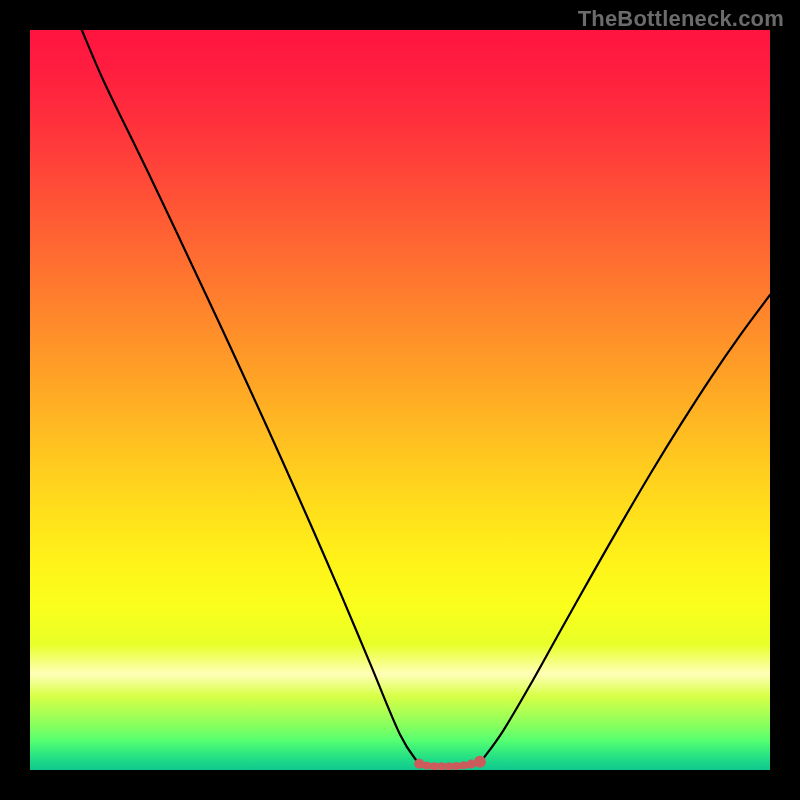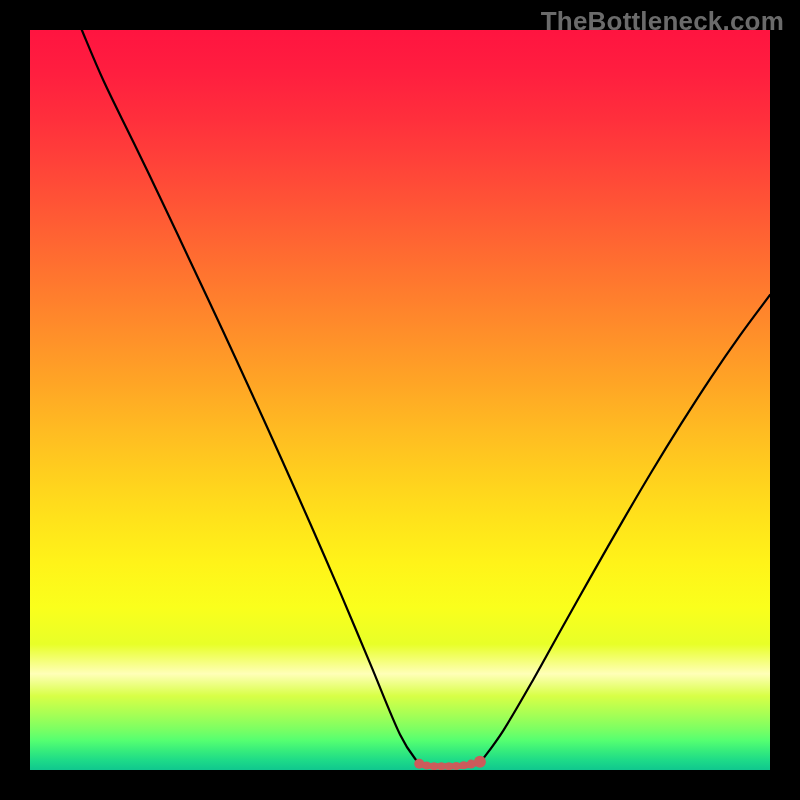--- a/index.html
+++ b/index.html
@@ -22,21 +22,21 @@
     top: 30px;
     width: 740px;
     height: 740px;
     overflow: hidden;
   }
   .watermark {
     position: absolute;
     top: 6px;
     right: 16px;
     font-family: Arial, Helvetica, sans-serif;
-    font-size: 26px;
+    font-size: 22px;
     font-weight: 600;
     color: #6b6b6b;
     letter-spacing: 0.2px;
     user-select: none;
   }
   svg {
     position: absolute;
     inset: 0;
     display: block;
   }

